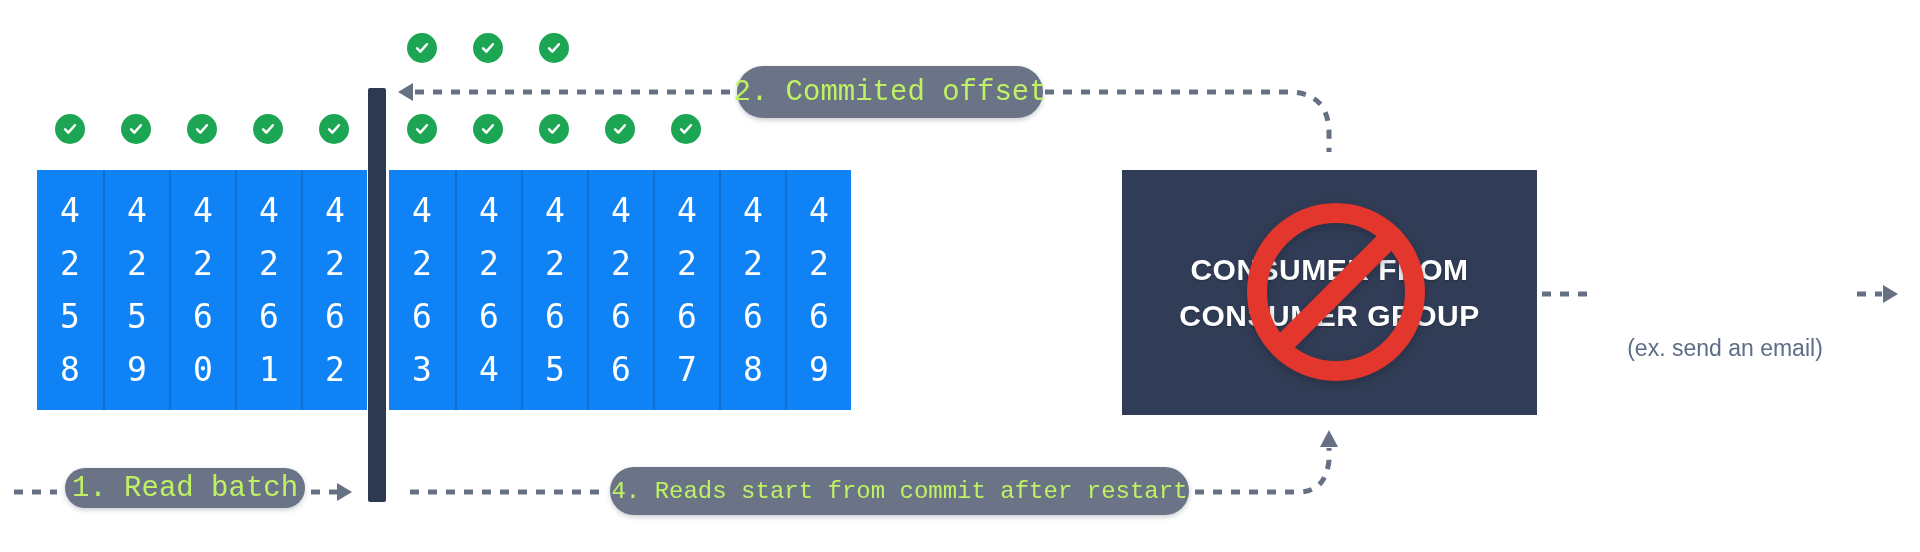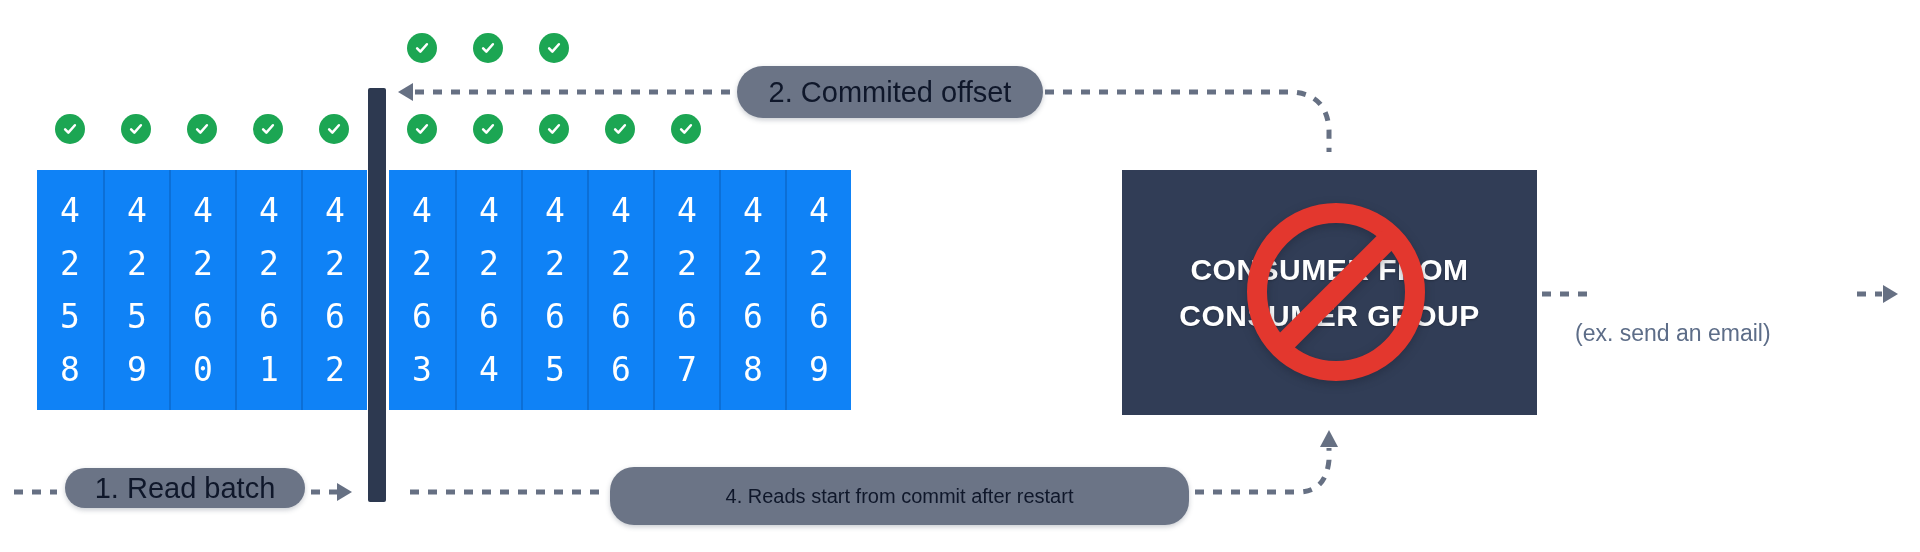--- a/index.html
+++ b/index.html
@@ -46,32 +46,33 @@
     position:absolute; left:125px; top:33px; width:178px; height:178px;
     border:20px solid var(--red); border-radius:50%; box-sizing:border-box;
     filter:drop-shadow(0 3px 5px rgba(20,25,40,0.35));
   }
   .no-entry .slash{
     position:absolute; left:-6px; top:58px; width:150px; height:21px;
     background:var(--red); transform:rotate(-45deg);
   }
   
   .pill{
-    position:absolute; background:var(--pill); color:#0f172a;
+    position:absolute; background:var(--pill); color:#bef264;
     display:flex; align-items:center; justify-content:center;
     font-size:29px; font-weight:500; white-space:nowrap;
     box-shadow:0 2px 5px rgba(45,55,75,0.25);
+    font-family:Liberation Mono, monospace;
   }
   .pill1{left:65px;  top:468px; width:240px; height:40px; border-radius:24px;}
   .pill2{left:737px; top:66px;  width:306px; height:52px; border-radius:26px;}
   .pill3{left:1595px;top:268px; width:260px; height:52px; border-radius:26px;}
-  .pill4{left:610px; top:467px; width:579px; height:58px; border-radius:24px; font-size:20px;}
+  .pill4{left:610px; top:467px; width:579px; height:48px; border-radius:24px; font-size:24px;}
   
   .note{
-    position:absolute; left:1575px; top:320px; width:300px; text-align:left;
+    position:absolute; left:1575px; top:335px; width:300px; text-align:center;
     color:var(--note); font-size:23px;
   }
   
   .wires{position:absolute; left:0; top:0; width:1920px; height:552px; pointer-events:none;}
   .wires path{stroke:var(--dash); stroke-width:5; fill:none; stroke-dasharray:9 9;}
   .wires polygon{fill:var(--dash);}
 </style>
 </head>
 <body>
 

